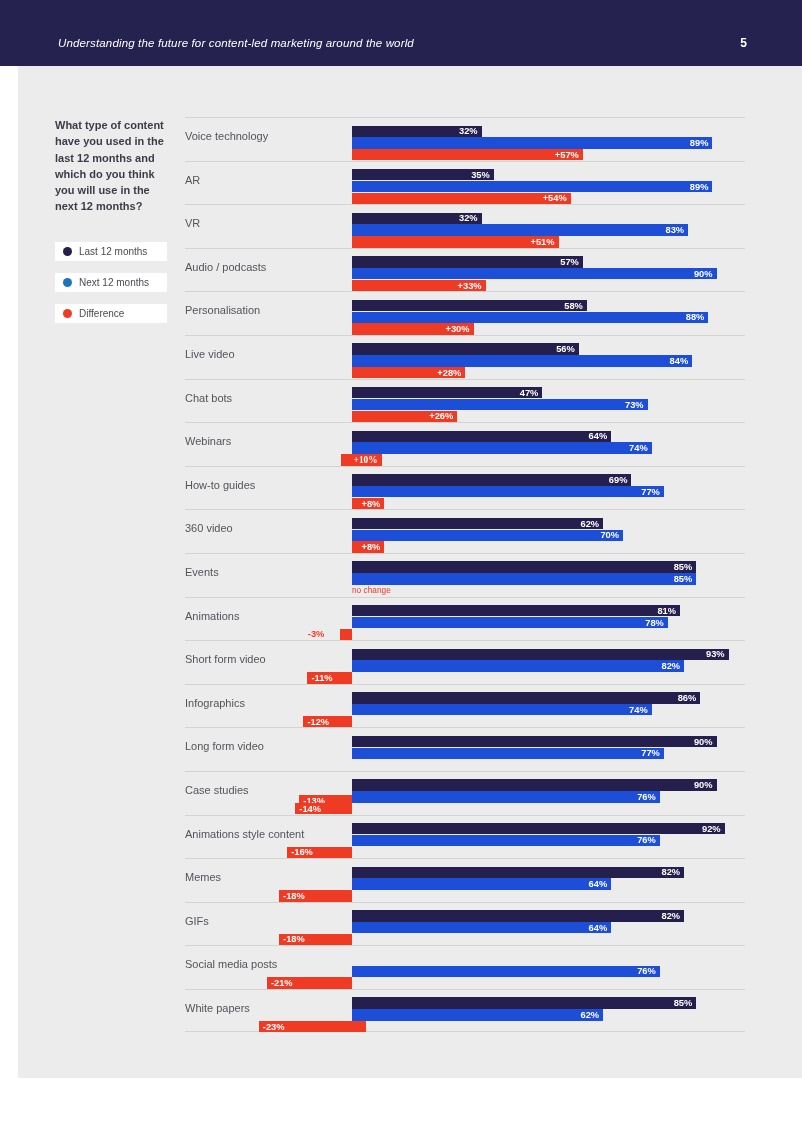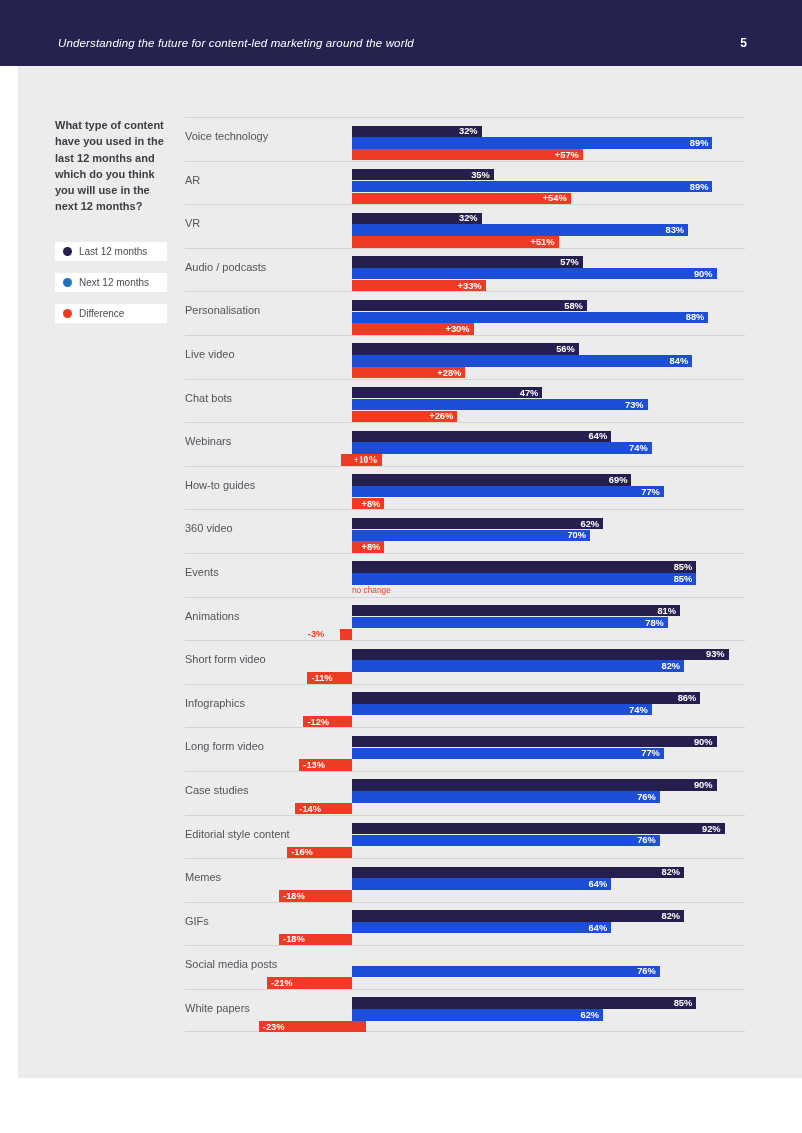--- a/index.html
+++ b/index.html
@@ -311,21 +311,21 @@
             <span class="bar-value">+8%</span>
           </div>
         </div>
       </div>
       <div class="chart-row">
         <div class="row-label">360 video</div>
         <div class="bars">
           <div class="bar bar-last" style="left: 167px; width: 251.1px;">
             <span class="bar-value">62%</span>
           </div>
-          <div class="bar bar-next" style="left: 167px; width: 238px;">
+          <div class="bar bar-next" style="left: 167px; width: 271px;">
             <span class="bar-value">70%</span>
           </div>
           <div class="bar bar-diff" style="left: 167px; width: 32.4px;">
             <span class="bar-value">+8%</span>
           </div>
         </div>
       </div>
       <div class="chart-row">
         <div class="row-label">Events</div>
         <div class="bars">
@@ -382,41 +382,41 @@
       </div>
       <div class="chart-row">
         <div class="row-label">Long form video</div>
         <div class="bars">
           <div class="bar bar-last" style="left: 167px; width: 364.5px;">
             <span class="bar-value">90%</span>
           </div>
           <div class="bar bar-next" style="left: 167px; width: 311.85px;">
             <span class="bar-value">77%</span>
           </div>
-          <div class="bar bar-diff" style="left: 114.35px; width: 52.65px;">
+          <div class="bar bar-diff" style="left: 114.35px; width: 52.65px; margin-top: 36px;">
             <span class="bar-value" style="right: auto; left: 4px;">-13%</span>
           </div>
         </div>
       </div>
       <div class="chart-row">
         <div class="row-label">Case studies</div>
         <div class="bars">
           <div class="bar bar-last" style="left: 167px; width: 364.5px;">
             <span class="bar-value">90%</span>
           </div>
           <div class="bar bar-next" style="left: 167px; width: 307.8px;">
             <span class="bar-value">76%</span>
           </div>
           <div class="bar bar-diff" style="left: 110.3px; width: 56.7px;">
             <span class="bar-value" style="right: auto; left: 4px;">-14%</span>
           </div>
         </div>
       </div>
       <div class="chart-row">
-        <div class="row-label">Editorial style content</div>
+        <div class="row-label">Animations style content</div>
         <div class="bars">
           <div class="bar bar-last" style="left: 167px; width: 372.6px;">
             <span class="bar-value">92%</span>
           </div>
           <div class="bar bar-next" style="left: 167px; width: 307.8px;">
             <span class="bar-value">76%</span>
           </div>
           <div class="bar bar-diff" style="left: 102.2px; width: 64.8px;">
             <span class="bar-value" style="right: auto; left: 4px;">-16%</span>
           </div>

